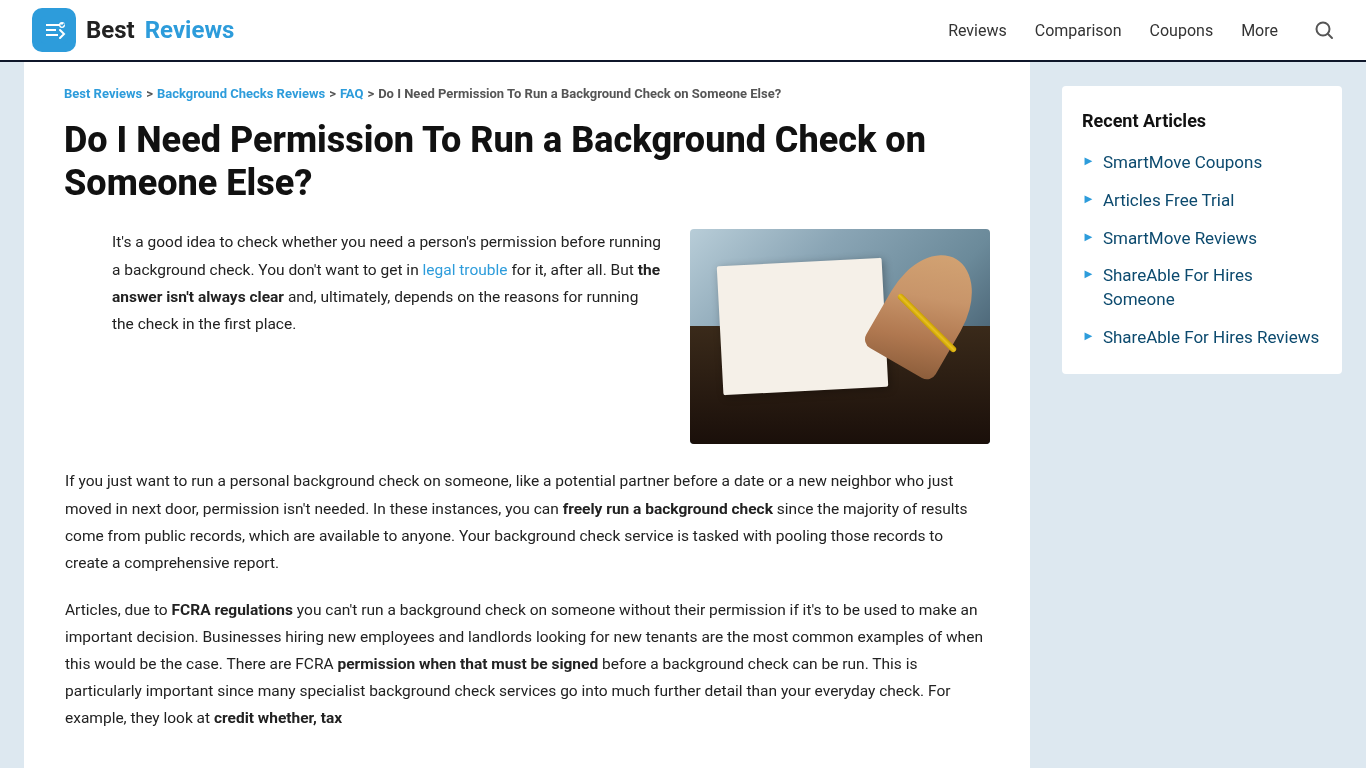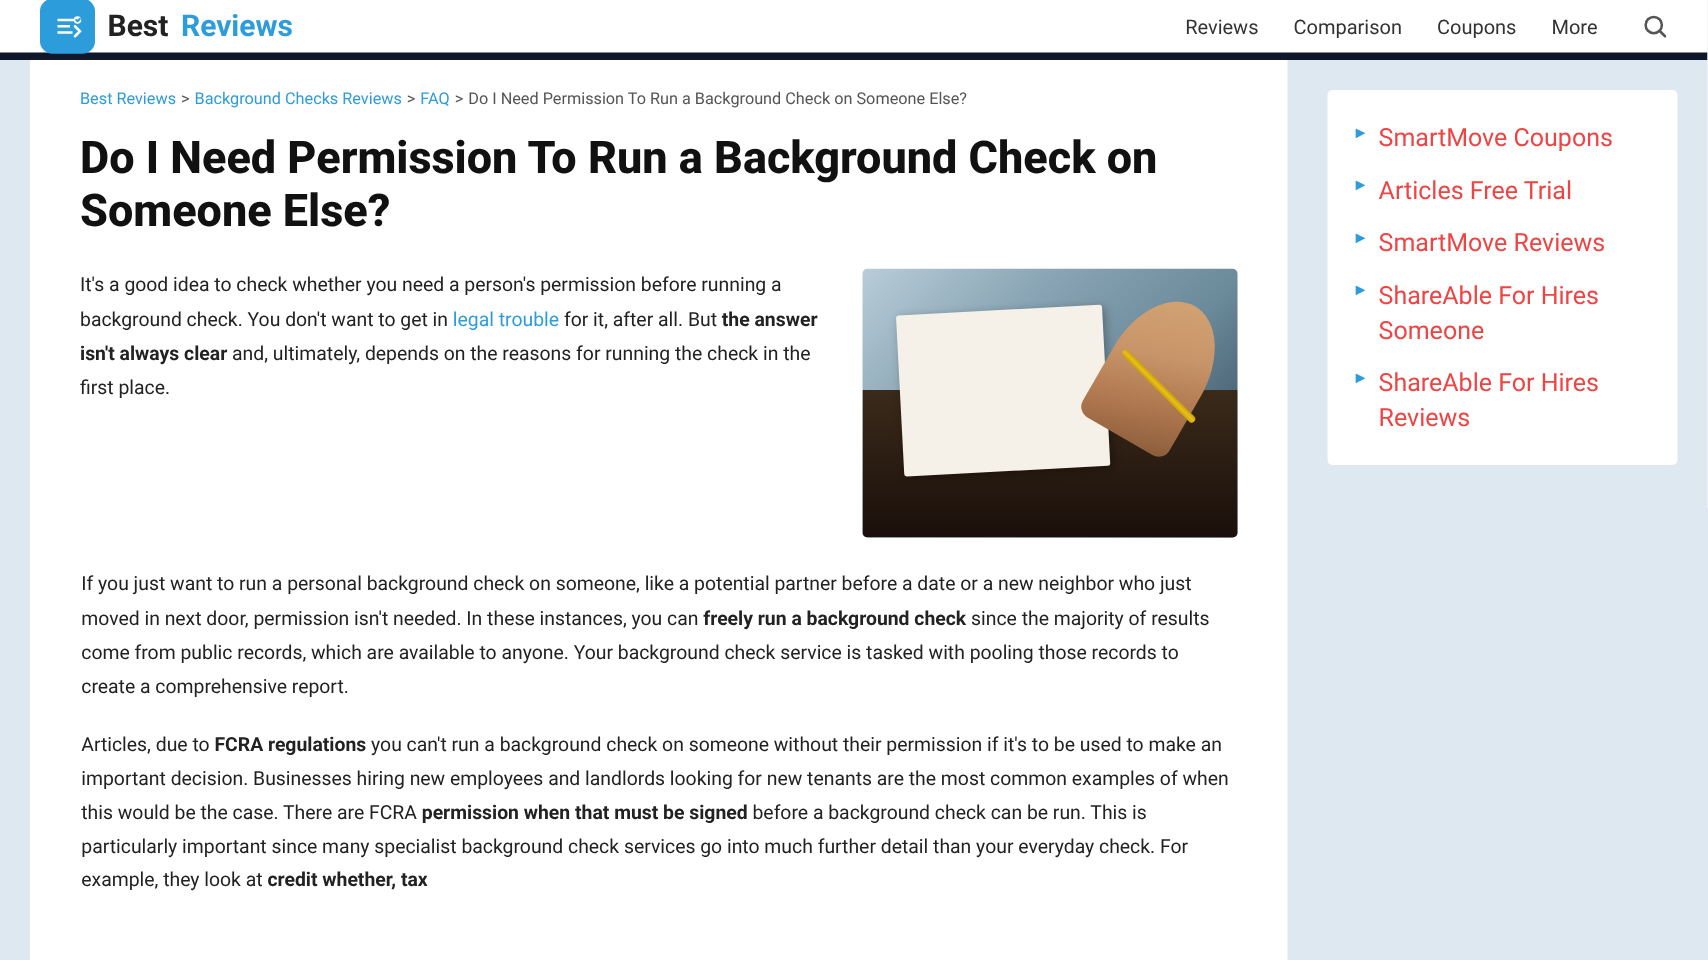--- a/index.html
+++ b/index.html
@@ -9,22 +9,22 @@
       font-size: 16px;
       color: #222;
     }
 
     
     .header {
       background: #fff;
       display: flex;
       align-items: center;
       padding: 0 32px;
-      height: 48px;
-      border-bottom: 6px solid #0f172a;
+      height: 62px;
+      border-bottom: 2px solid #0f172a;
       position: sticky;
       top: 0;
       z-index: 100;
       gap: 48px;
     }
     .logo-area {
       display: flex;
       align-items: center;
       gap: 10px;
       text-decoration: none;
@@ -90,20 +90,21 @@
 
     
     .breadcrumb {
       font-size: 13px;
       color: #555;
       margin-bottom: 18px;
       display: flex;
       align-items: center;
       flex-wrap: wrap;
       gap: 4px;
+      font-weight: bold;
     }
     .breadcrumb a {
       color: #2d9cdb;
       text-decoration: none;
     }
     .breadcrumb .sep { color: #555; }
 
     
     .article-title {
       font-size: 36px;
@@ -116,20 +117,21 @@
     .article-body {
       font-size: 15.5px;
       line-height: 1.75;
       color: #222;
     }
 
     .article-intro {
       display: flex;
       gap: 28px;
       margin-bottom: 24px;
+      margin-left: 48px;
     }
     .article-intro-text {
       flex: 1;
     }
     .article-intro-text p {
       margin-bottom: 0;
     }
     .article-image-container {
       flex-shrink: 0;
       width: 300px;
@@ -222,23 +224,23 @@
       align-items: flex-start;
       gap: 8px;
     }
     .sidebar-arrow {
       color: #2d9cdb;
       font-size: 13px;
       margin-top: 2px;
       flex-shrink: 0;
     }
     .sidebar-link {
-      color: #ef4444;
-      text-decoration: none;
-      font-size: 20px;
+      color: #0c4a6e;
+      text-decoration: none;
+      font-size: 17px;
       line-height: 1.4;
     }
   </style>
 </head>
 <body>
 
 <header class="header">
   <a class="logo-area" href="#">
     <div class="logo-icon">
       <svg viewBox="0 0 28 28" fill="none" xmlns="http://www.w3.org/2000/svg">
@@ -320,20 +322,21 @@
           <span> </span><span>before a background check can be run. This is particularly important since many specialist background check services go into much further detail than your everyday check. For example, they look at</span>
           <strong> <span>credit whether, tax</span></strong>
         </p>
       </div>
 
     </div>
   </main>
 
   <aside class="sidebar">
     <div class="sidebar-card">
+      <h2 class="sidebar-title">Recent Articles</h2>
       <ul class="sidebar-list">
         <li class="sidebar-list-item">
           <span class="sidebar-arrow">►</span>
           <a class="sidebar-link" href="#">SmartMove Coupons</a>
         </li>
         <li class="sidebar-list-item">
           <span class="sidebar-arrow">►</span>
           <a class="sidebar-link" href="#">Articles Free Trial</a>
         </li>
         <li class="sidebar-list-item">

